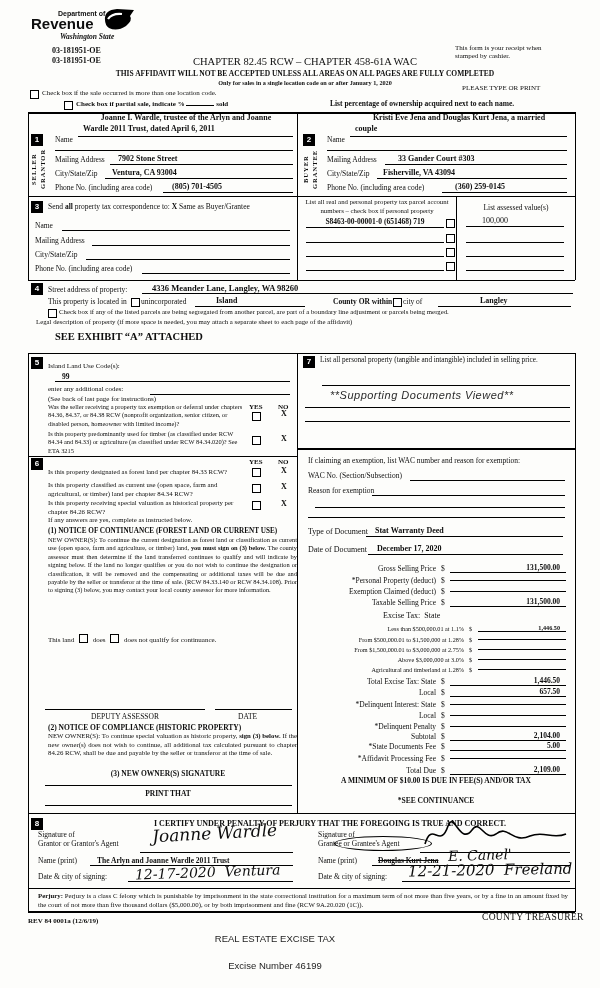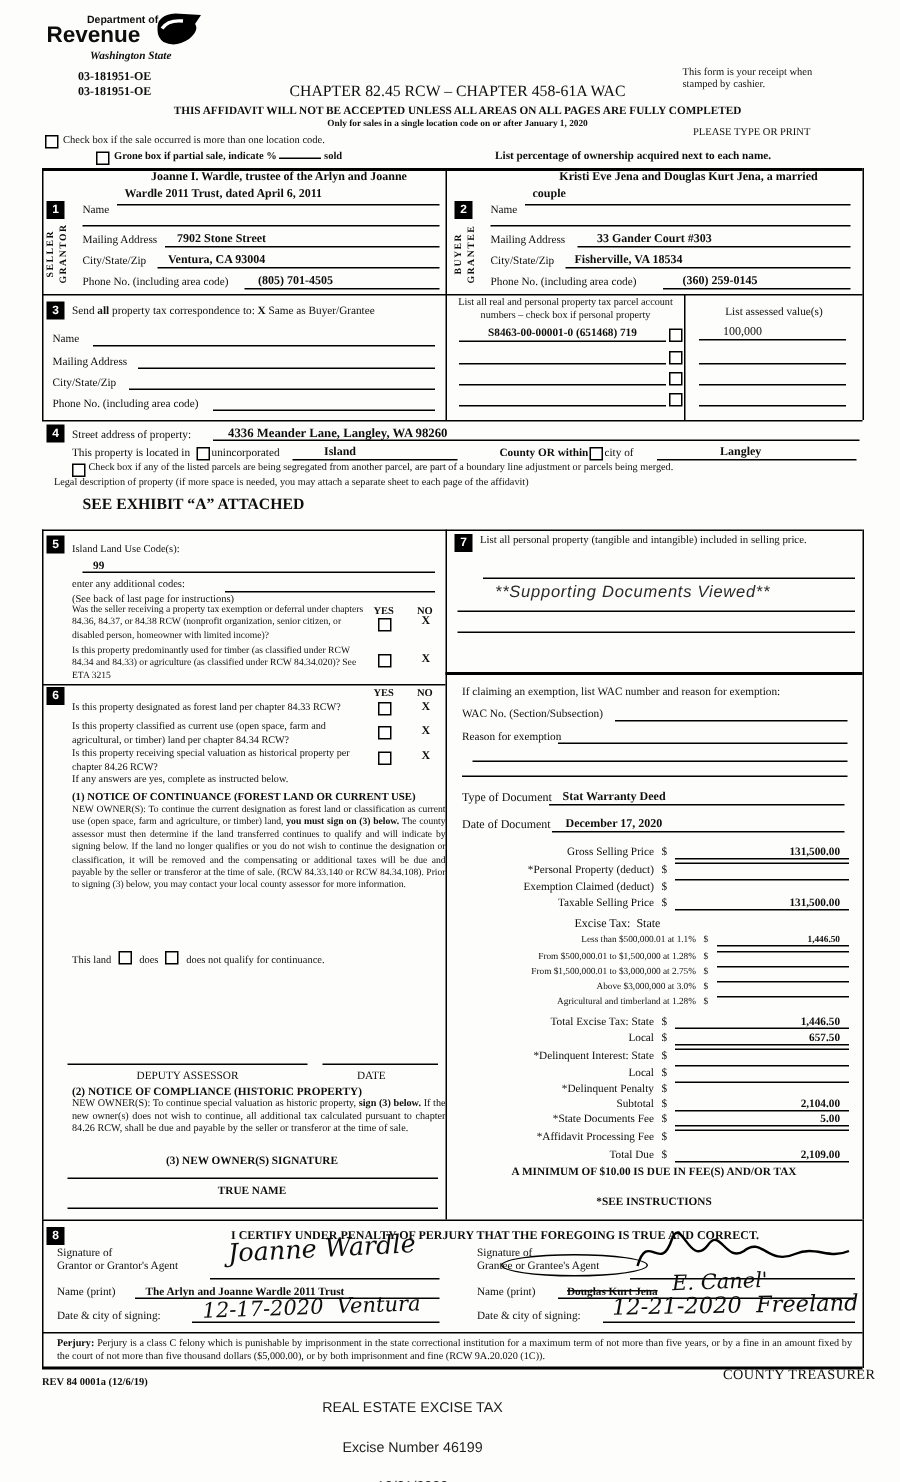--- a/index.html
+++ b/index.html
@@ -24,21 +24,21 @@
   .f105{font-size:10.5px;}
   .f115{font-size:11px;}
   .f135{font-size:13.5px;}
   .hl{position:absolute;background:#000;height:1px;}
   .vl{position:absolute;background:#000;width:1px;}
   .ul{position:absolute;border-bottom:1px solid #000;}
   .cb{position:absolute;width:7px;height:7px;border:1px solid #000;background:#fff;}
   .icb{display:inline-block;width:7px;height:7px;border:1px solid #000;vertical-align:-1px;margin:0 3px;}
   .badge{position:absolute;width:12px;height:12px;background:#000;color:#fff;font-size:8px;line-height:12px;text-align:center;font-weight:bold;font-family:"Liberation Sans",sans-serif;}
   .side{position:absolute;writing-mode:vertical-rl;transform:rotate(180deg);font-size:6.5px;font-weight:bold;letter-spacing:1px;height:58px;text-align:center;}
-  .mrow{position:absolute;display:flex;align-items:flex-start;width:264px;left:302px;font-size:7.5px;height:10px;}
+  .mrow{position:absolute;display:flex;align-items:center;width:264px;left:302px;font-size:7.5px;height:10px;}
   .ml{flex:1;text-align:right;padding-right:5px;white-space:nowrap;}
   .md{width:9px;}
   .mv{width:116px;border-bottom:1px solid #000;text-align:right;font-weight:bold;padding-right:6px;box-sizing:border-box;}
   .sm{font-size:6.2px;}
   .sm .mv{width:88px;}
   .stamp-line{line-height:10.6px;margin-top:16px;}
   .oval{position:absolute;border:1px solid #000;border-radius:50%;}
 </style>
 </head>
 <body>
@@ -60,21 +60,21 @@
   <div class="abs b f75 ctr" style="left:60px;top:69px;width:490px">THIS AFFIDAVIT WILL NOT BE ACCEPTED UNLESS ALL AREAS ON ALL PAGES ARE FULLY COMPLETED</div>
   <div class="abs b f62 ctr" style="left:150px;top:79px;width:310px">Only for sales in a single location code on or after January 1, 2020</div>
 
   <div class="abs f7" style="left:455px;top:44px;width:100px">This form is your receipt when stamped by cashier.</div>
   <div class="abs f7" style="left:462px;top:84px">PLEASE TYPE OR PRINT</div>
 
   <span class="cb" style="left:30px;top:90px"></span>
   <div class="abs f7" style="left:42px;top:89px">Check box if the sale occurred is more than one location code.</div>
   <span class="cb" style="left:64px;top:101px"></span>
   <div class="abs b f7" style="left:76px;top:100px">
-    <span>Grone box if partial sale, indicate %</span>
+    <span>Check box if partial sale, indicate %</span>
     <span class="ul" style="position:static;display:inline-block;width:28px"></span>
     <span>sold</span>
   </div>
   <div class="abs b f75" style="left:330px;top:99px">List percentage of ownership acquired next to each name.</div>
 
   <div class="hl" style="left:28px;top:112px;width:547px;height:2px"></div>
   <div class="hl" style="left:28px;top:196px;width:547px"></div>
   <div class="hl" style="left:28px;top:280px;width:547px"></div>
   <div class="vl" style="left:28px;top:112px;height:168px"></div>
   <div class="vl" style="left:575px;top:112px;height:168px"></div>
@@ -104,21 +104,21 @@
   <div class="side" style="left:311px;top:140px">GRANTEE</div>
   <div class="abs f75" style="left:327px;top:135px">Name</div>
   <div class="abs b f8 ctr" style="left:350px;top:113px;width:218px">Kristi Eve Jena and Douglas Kurt Jena, a married</div>
   <div class="abs b f8" style="left:355px;top:124px">couple</div>
   <div class="ul" style="left:350px;top:127px;width:217px;height:9px"></div>
   <div class="ul" style="left:327px;top:141px;width:240px;height:9px"></div>
   <div class="abs f75" style="left:327px;top:155px">Mailing Address</div>
   <div class="abs b f8" style="left:398px;top:154px">33 Gander Court #303</div>
   <div class="ul" style="left:385px;top:155px;width:182px;height:9px"></div>
   <div class="abs f75" style="left:327px;top:169px">City/State/Zip</div>
-  <div class="abs b f8" style="left:383px;top:168px">Fisherville, VA  18534</div>
+  <div class="abs b f8" style="left:383px;top:168px">Fisherville, VA  43094</div>
   <div class="ul" style="left:377px;top:169px;width:190px;height:9px"></div>
   <div class="abs f75" style="left:327px;top:183px">Phone No. (including area code)</div>
   <div class="abs b f8" style="left:455px;top:182px">(360) 259-0145</div>
   <div class="ul" style="left:442px;top:183px;width:125px;height:9px"></div>
 
   <div class="badge" style="left:31px;top:201px">3</div>
   <div class="abs f75" style="left:48px;top:202px">
     <span>Send</span>
     <span class="b">all</span>
     <span>property tax correspondence to:</span>
@@ -225,21 +225,21 @@
   <div class="abs f75 ctr" style="left:60px;top:712px;width:130px">DEPUTY ASSESSOR</div>
   <div class="abs f75" style="left:238px;top:712px">DATE</div>
   <div class="abs b f75" style="left:48px;top:723px">(2) NOTICE OF COMPLIANCE (HISTORIC PROPERTY)</div>
   <div class="abs f68 j" style="left:48px;top:732px;width:249px">
     <span>NEW OWNER(S):  To continue special valuation as historic property,</span>
     <span class="b">sign (3) below.</span>
     <span>If the new owner(s) does not wish to continue, all additional tax calculated pursuant to chapter 84.26 RCW, shall be due and payable by the seller or transferor at the time of sale.</span>
   </div>
   <div class="abs b f75 ctr" style="left:48px;top:769px;width:240px">(3)  NEW OWNER(S) SIGNATURE</div>
   <div class="ul" style="left:45px;top:776px;width:247px;height:9px"></div>
-  <div class="abs b f75 ctr" style="left:48px;top:789px;width:240px">TRUE NAME</div>
+  <div class="abs b f75 ctr" style="left:48px;top:789px;width:240px">PRINT THAT</div>
   <div class="ul" style="left:45px;top:796px;width:247px;height:9px"></div>
 
   <div class="badge" style="left:303px;top:356px">7</div>
   <div class="abs f72" style="left:320px;top:356px;width:248px">List all personal property (tangible and intangible) included in selling price.</div>
   <div class="ul" style="left:322px;top:376px;width:248px;height:9px"></div>
   <div class="abs sans i f115" style="left:330px;top:389px;color:#2a2a2a;letter-spacing:.5px">**Supporting Documents Viewed**</div>
   <div class="ul" style="left:305px;top:398px;width:265px;height:9px"></div>
   <div class="ul" style="left:305px;top:412px;width:265px;height:9px"></div>
   <div class="hl" style="left:297px;top:448px;width:278px;height:2px"></div>
   <div class="abs f75" style="left:308px;top:456px">If claiming an exemption, list WAC number and reason for exemption:</div>
@@ -343,21 +343,21 @@
       <span class="md">$</span>
       <span class="mv"></span>
     </div>
   <div class="mrow" style="top:765px">
       <span class="ml">Total Due</span>
       <span class="md">$</span>
       <span class="mv">2,109.00</span>
     </div>
 
   <div class="abs b f75 ctr" style="left:305px;top:776px;width:262px">A MINIMUM OF $10.00 IS DUE IN FEE(S) AND/OR TAX</div>
-  <div class="abs b f75 ctr" style="left:305px;top:796px;width:262px">*SEE INSTRUCTIONS</div>
+  <div class="abs b f75 ctr" style="left:305px;top:796px;width:262px">*SEE CONTINUANCE</div>
 
   <div class="vl" style="left:28px;top:813px;height:99px"></div>
   <div class="vl" style="left:575px;top:813px;height:99px"></div>
   <div class="badge" style="left:31px;top:818px">8</div>
   <div class="abs b f8 ctr" style="left:110px;top:819px;width:440px">I CERTIFY UNDER PENALTY OF PERJURY THAT THE FOREGOING IS TRUE AND CORRECT.</div>
 
   <div class="abs f75" style="left:38px;top:830px">Signature of</div>
   <div class="abs f75" style="left:38px;top:839px">Grantor or Grantor's Agent</div>
   <div class="abs hand" style="left:152px;top:823px;font-size:17px;transform:rotate(-3deg)">Joanne Wardle</div>
   <div class="ul" style="left:140px;top:843px;width:153px;height:9px"></div>

